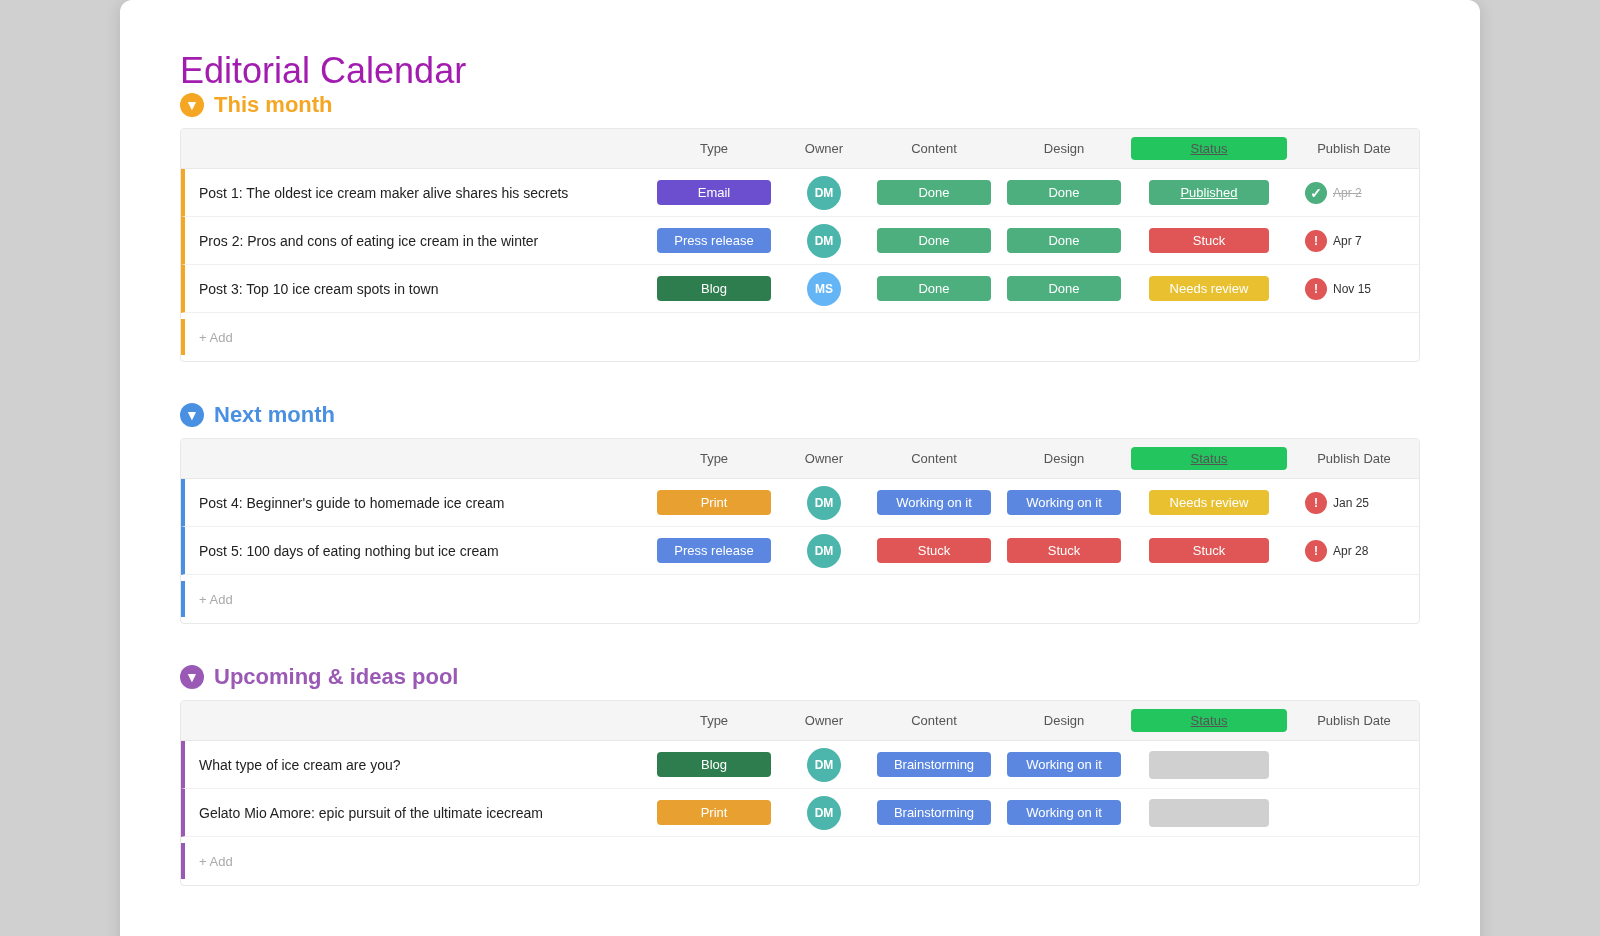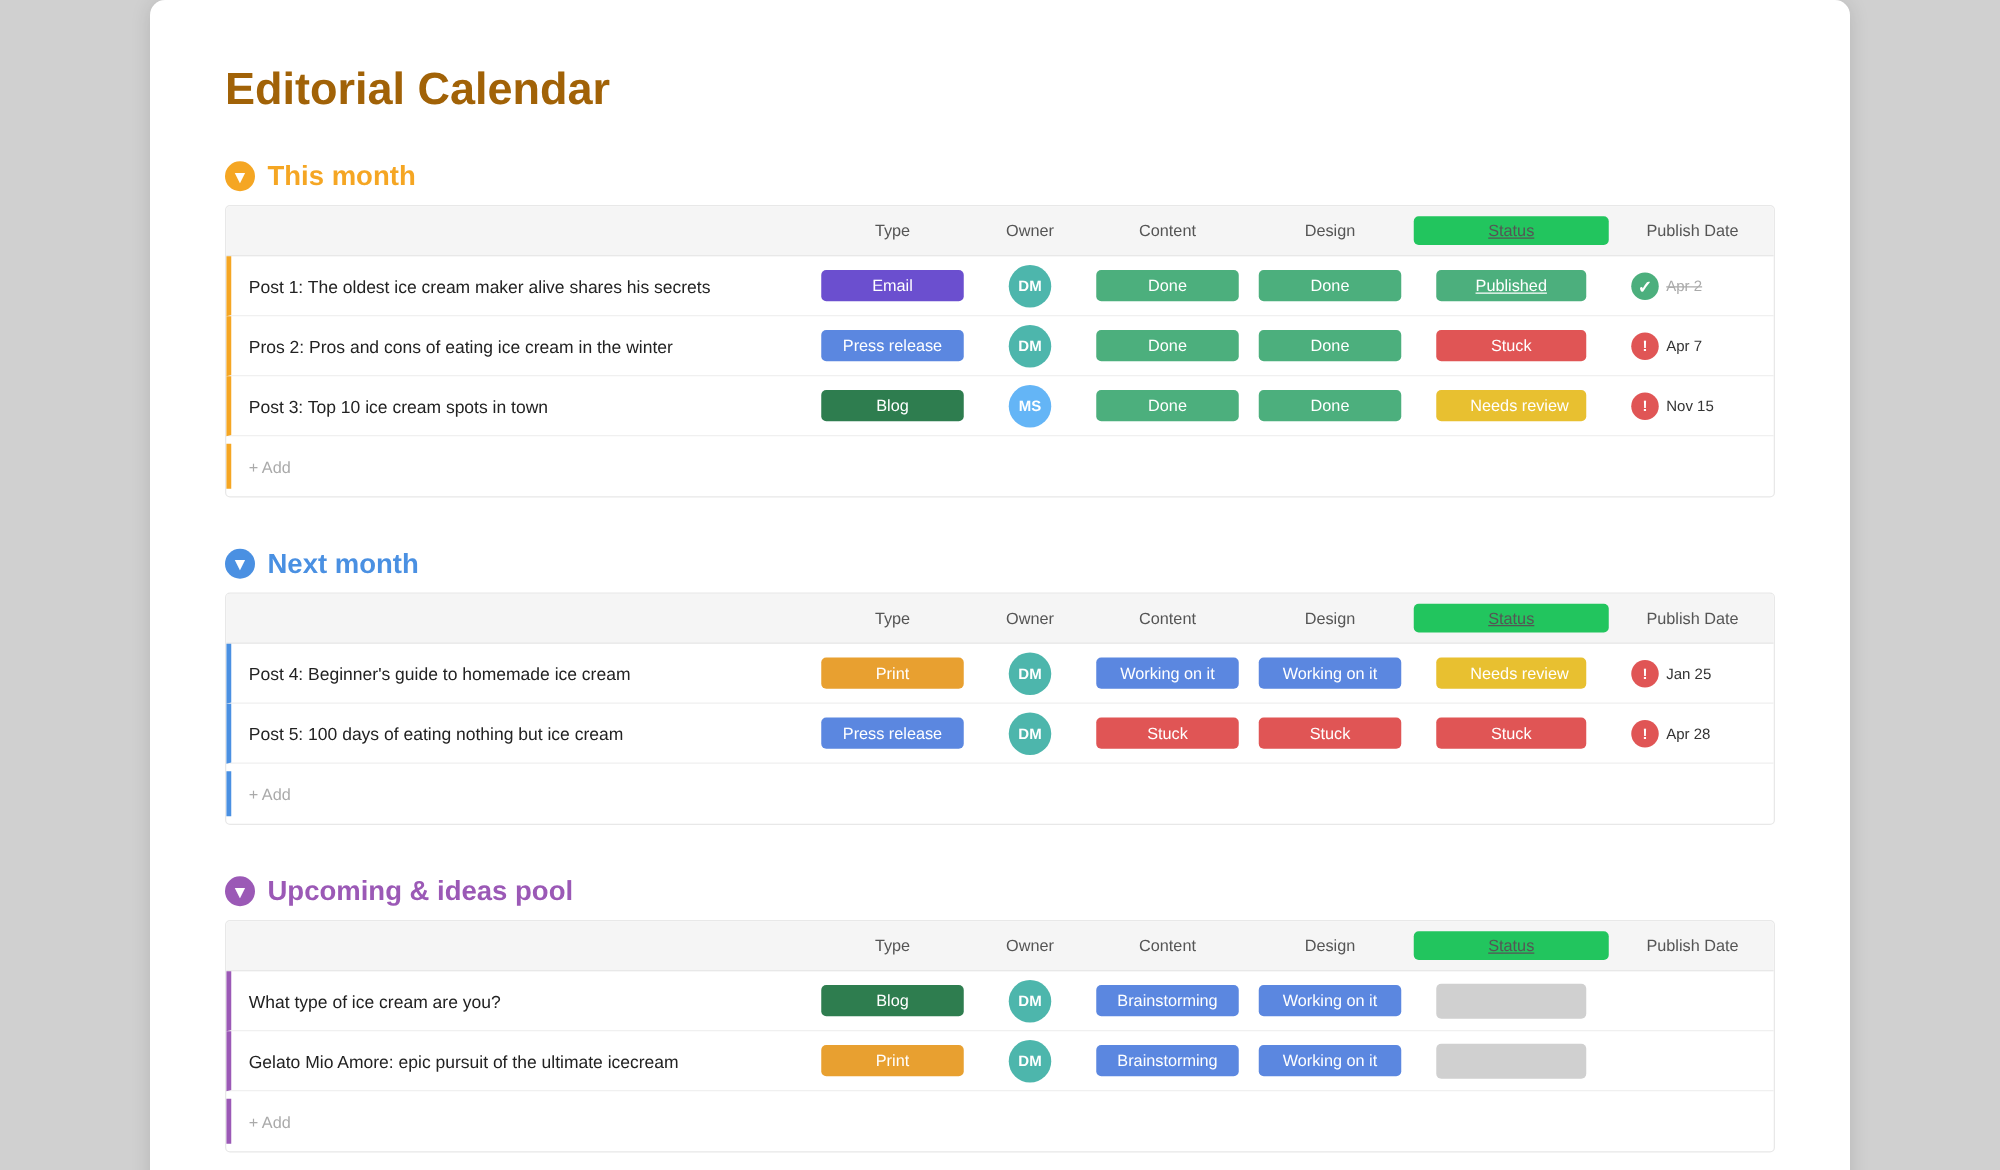--- a/index.html
+++ b/index.html
@@ -14,23 +14,22 @@
     .card {
       background: #fff;
       border-radius: 12px;
       width: 1360px;
       min-height: 860px;
       padding: 50px 60px 50px 60px;
       box-shadow: 0 2px 16px rgba(0,0,0,0.13);
     }
     .page-title {
       font-size: 36px;
-      font-weight: 700;
-      color: #a16207;
-      margin-bottom: 36px;
+      font-weight: 400;
+      color: #a21caf;
     }
 
     
     .section { margin-bottom: 40px; }
     .section-header {
       display: flex;
       align-items: center;
       gap: 10px;
       margin-bottom: 10px;
     }
@@ -137,21 +136,21 @@
       text-align: center;
       width: 100%;
       max-width: 120px;
     }
     .badge.email { background: #6b4fcf; }
     .badge.press-release { background: #5b87e0; }
     .badge.blog { background: #2e7d4f; }
     .badge.print { background: #e8a030; }
     .badge.done { background: #4caf7d; }
     .badge.stuck { background: #e05555; }
-    .badge.needs-review { background: #e8c030; color: #fff; text-align: right; }
+    .badge.needs-review { background: #e8c030; color: #fff; }
     .badge.working { background: #5b87e0; }
     .badge.brainstorming { background: #5b87e0; }
     .badge.published { background: #4caf7d; text-decoration: underline; }
     .badge.empty { background: #ccc; }
 
     
     .avatar {
       width: 34px;
       height: 34px;
       border-radius: 50%;

